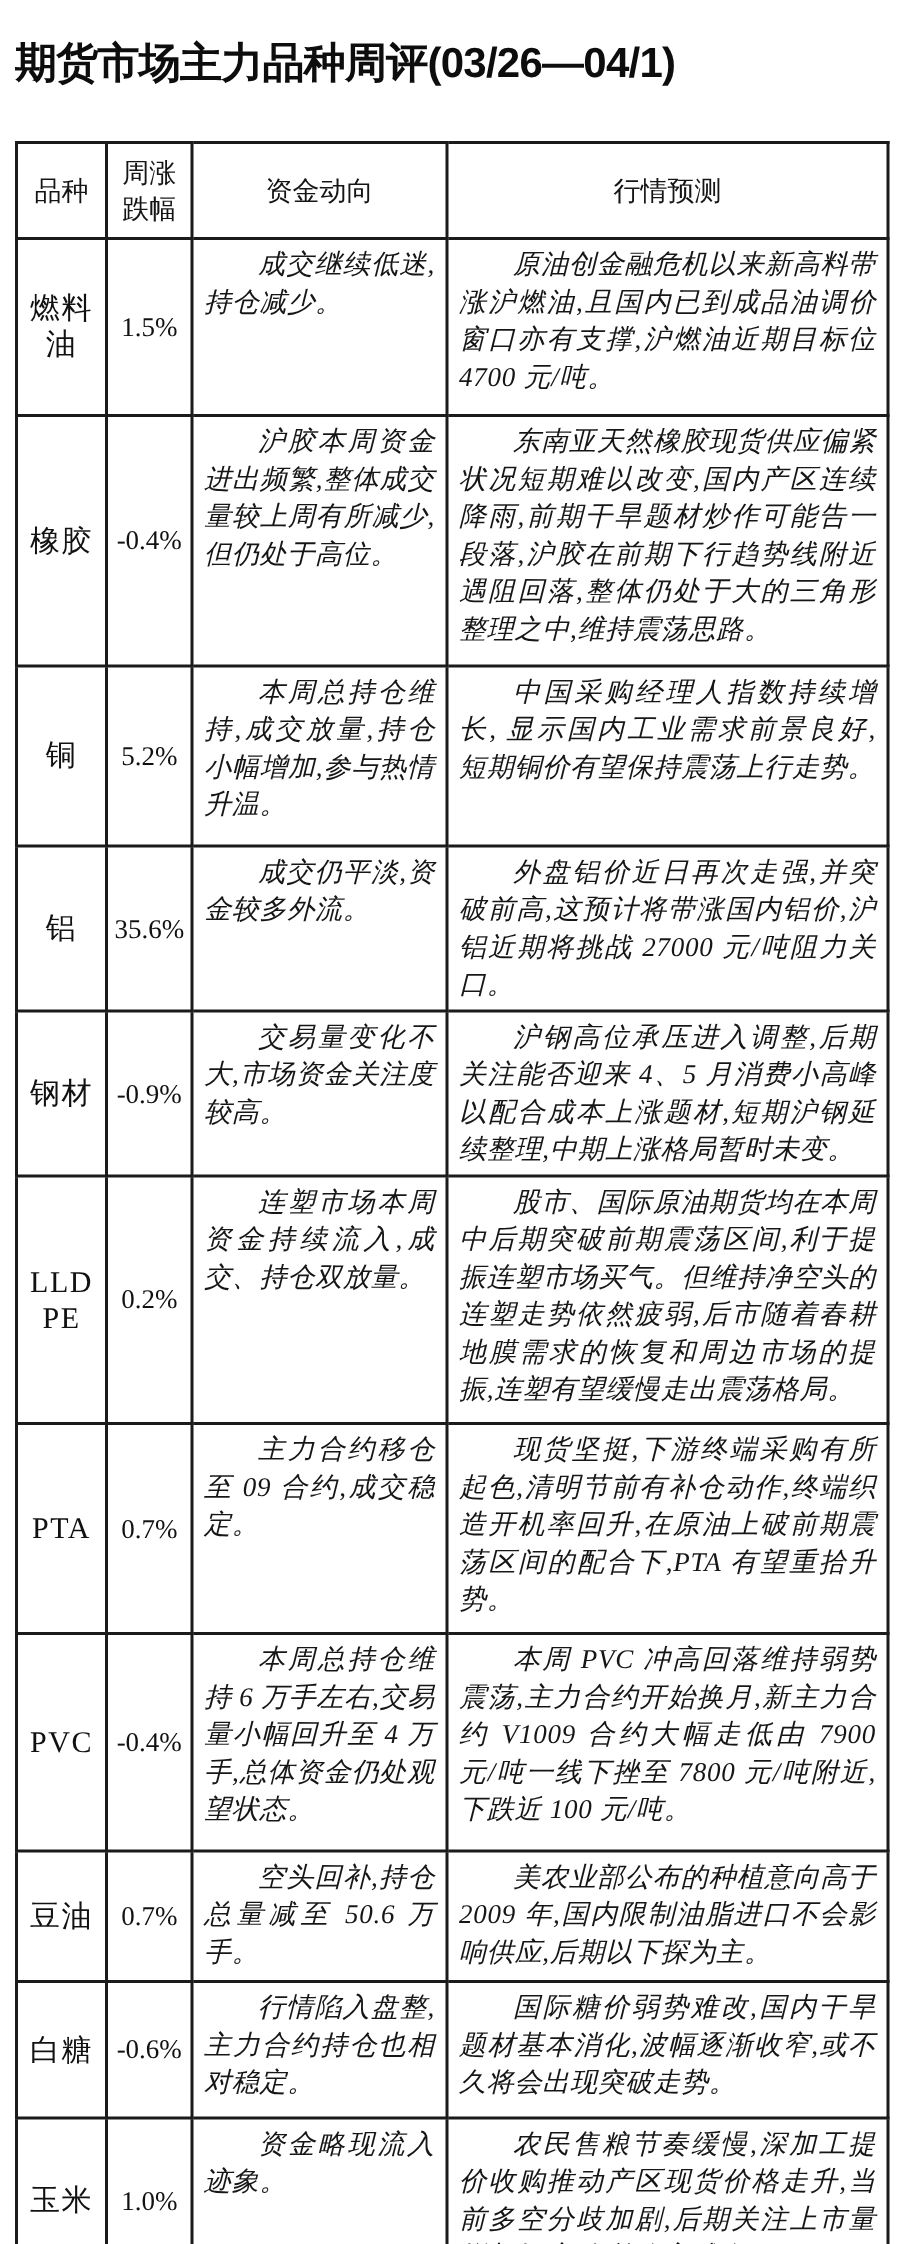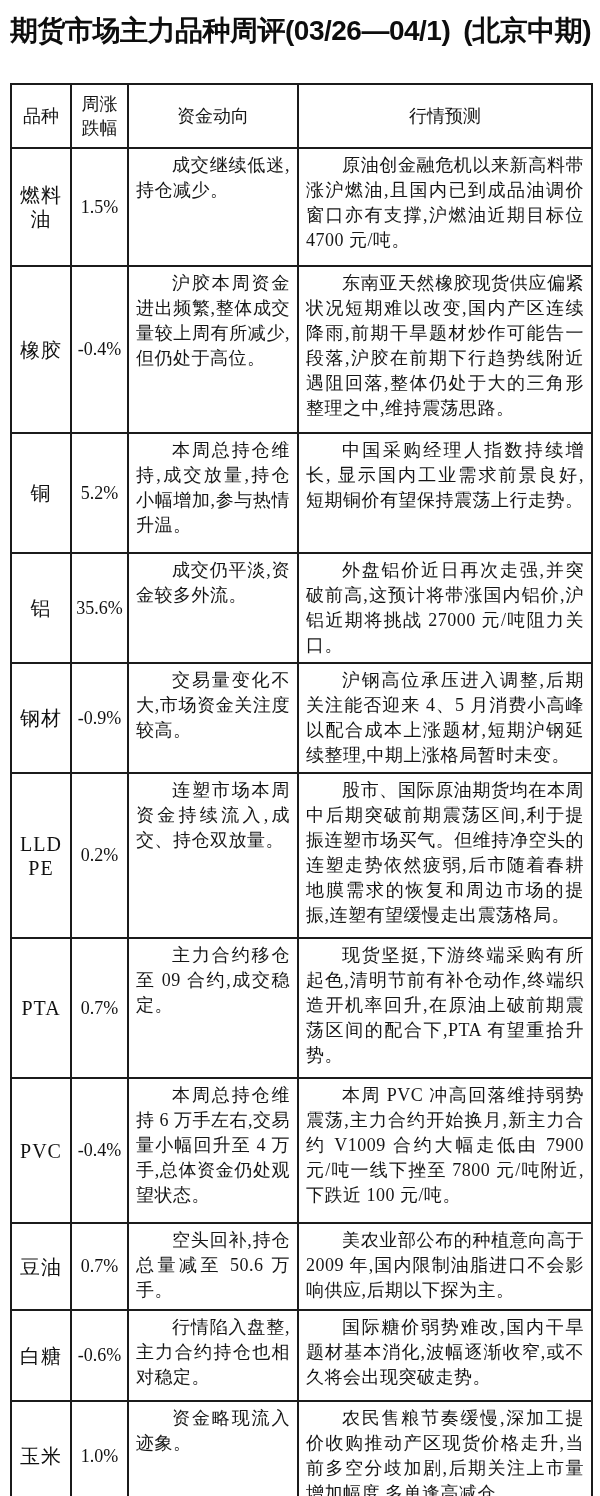--- a/index.html
+++ b/index.html
@@ -13,21 +13,21 @@
     color: #111;
     font-family: "Liberation Serif", "DejaVu Serif", serif;
   }
   .page {
     padding: 10px 9px 6px 10px;
   }
   .title {
     display: flex;
     justify-content: space-between;
     align-items: baseline;
-    margin: 2px 0 0 0;
+    margin: 13px 0 0 0;
     font-family: "Liberation Sans", "DejaVu Sans", sans-serif;
     font-weight: bold;
     font-size: 28px;
     line-height: 38px;
     letter-spacing: -0.5px;
     color: #0d0d0d;
     white-space: nowrap;
   }
   .review-table {
     margin-top: 33px;
@@ -70,20 +70,21 @@
     padding: 4px 7px 4px 7px;
   }
   td.c-funds p, td.c-fore p {
     margin: 0;
     font-size: 18px;
     line-height: 25px;
     text-align: justify;
     text-indent: 2em;
     letter-spacing: 0.5px;
     color: #161616;
+    font-style: italic;
   }
   
   tbody tr:nth-child(1)  { height: 118px; }
   tbody tr:nth-child(2)  { height: 167px; }
   tbody tr:nth-child(3)  { height: 120px; }
   tbody tr:nth-child(4)  { height: 105px; }
   tbody tr:nth-child(5)  { height: 110px; }
   tbody tr:nth-child(6)  { height: 165px; }
   tbody tr:nth-child(7)  { height: 140px; }
   tbody tr:nth-child(8)  { height: 145px; }
@@ -91,21 +92,20 @@
   tbody tr:nth-child(10) { height: 91px;  }
   tbody tr:nth-child(11) { height: 97px;  }
 </style>
 </head>
 <body>
 
 <div class="page">
 
   <h1 class="title">
     <span>期货市场主力品种周评(03/26—04/1)</span>
-    <span>(北京中期)</span>
   </h1>
 
   <table class="review-table">
     <colgroup>
       <col style="width:60px">
       <col style="width:57px">
       <col style="width:170px">
       <col style="width:294px">
     </colgroup>
     <thead>

